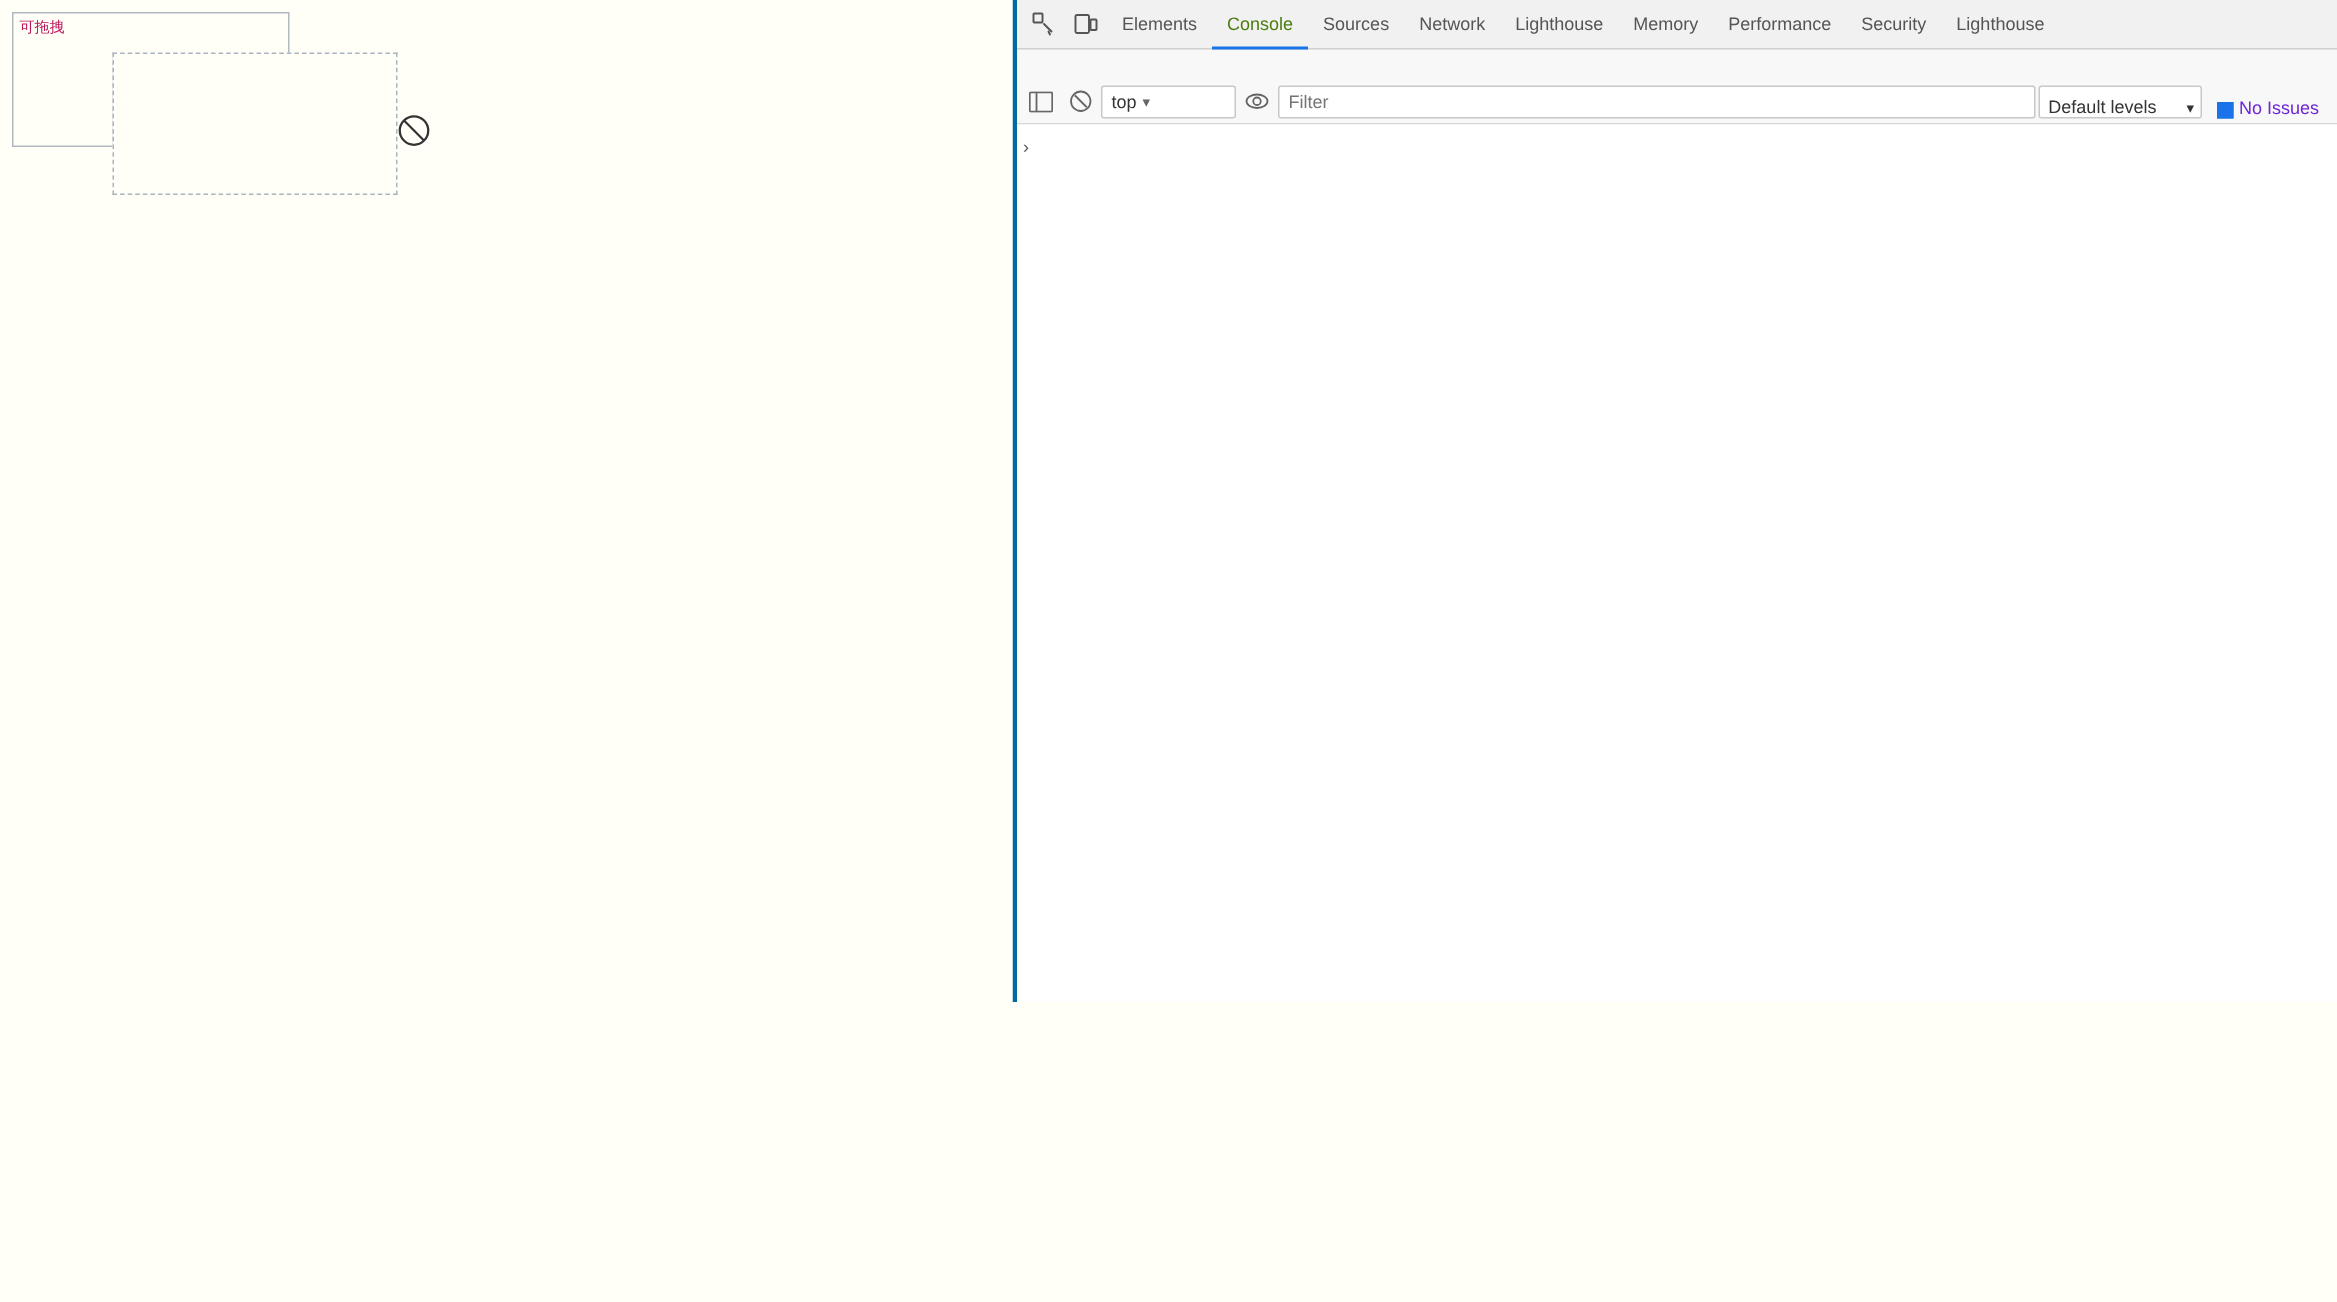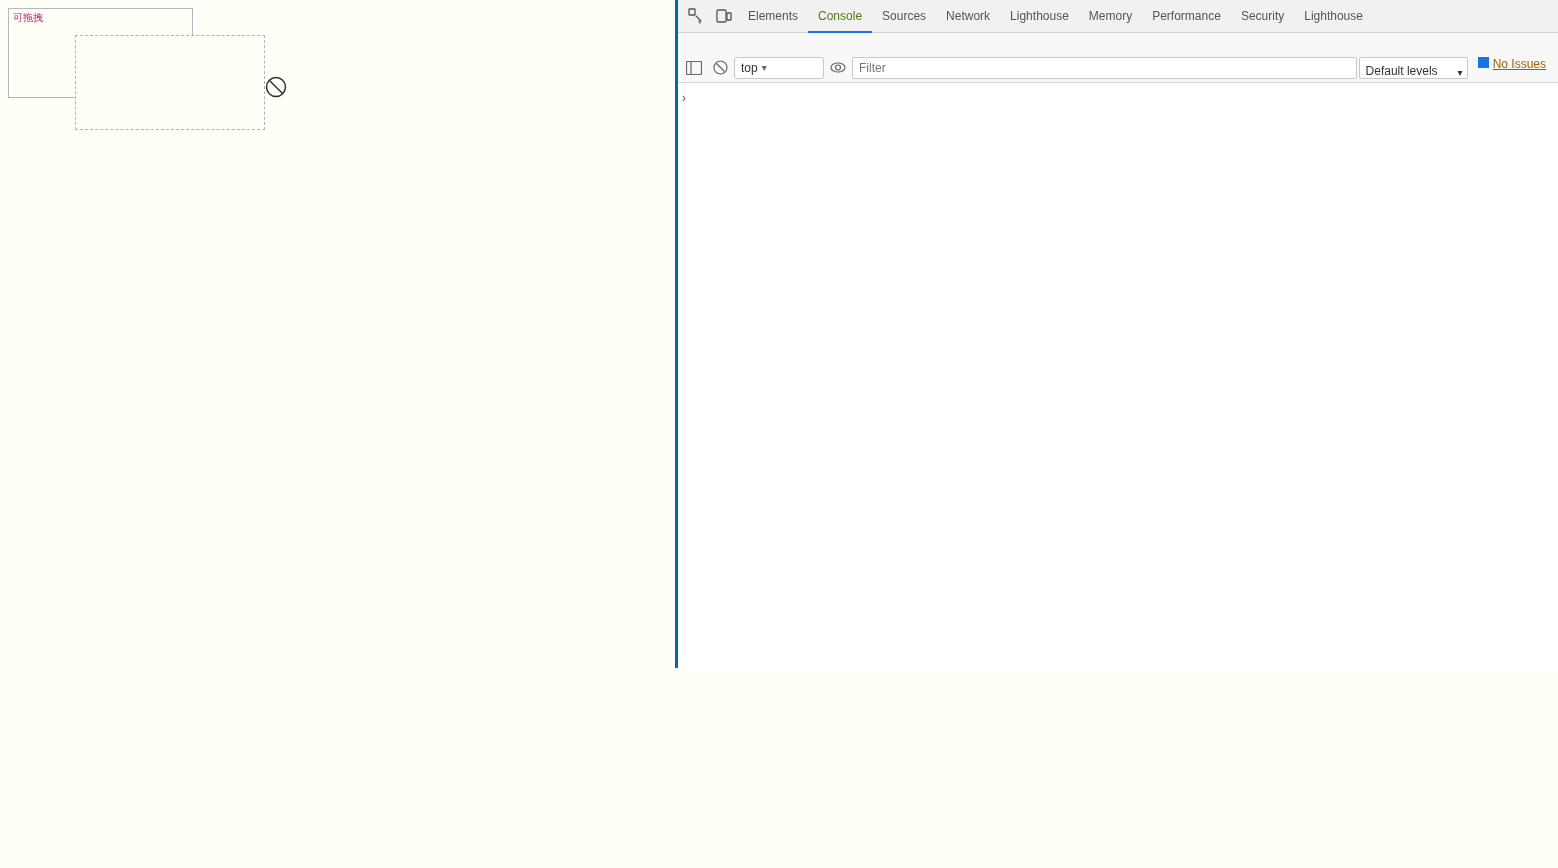--- a/index.html
+++ b/index.html
@@ -211,28 +211,27 @@
       gap: 16px;
     }
 
     .default-levels-btn .chevron {
       margin-left: 4px;
       font-size: 10px;
     }
 
     .no-issues-badge {
       display: flex;
-      align-items: flex-start;
+      align-items: flex-end;
       gap: 4px;
       height: 22px;
       padding: 0 8px;
       font-size: 12px;
-      color: #a16207;
+      color: #6d28d9;
       white-space: nowrap;
-      text-decoration: underline;
     }
 
     .no-issues-checkbox {
       width: 11px;
       height: 11px;
       border: 1px solid #1a73e8;
       background: #1a73e8;
       display: inline-block;
       flex-shrink: 0;
     }

